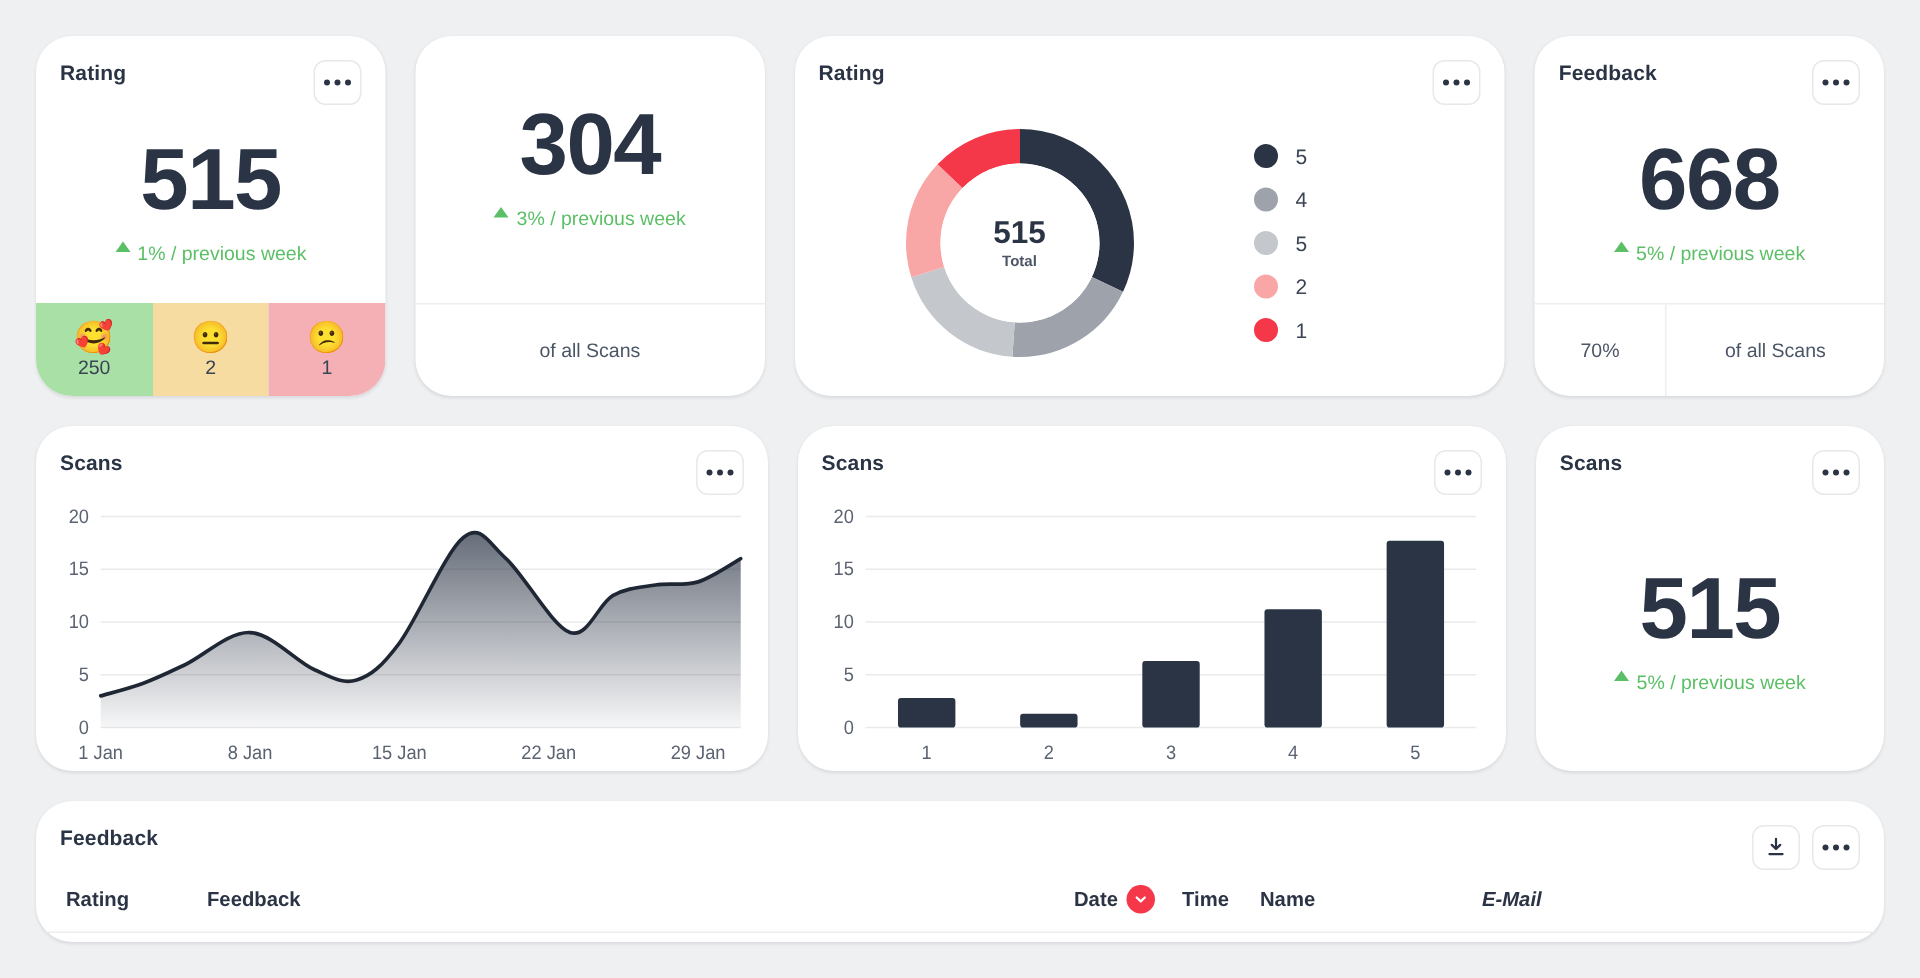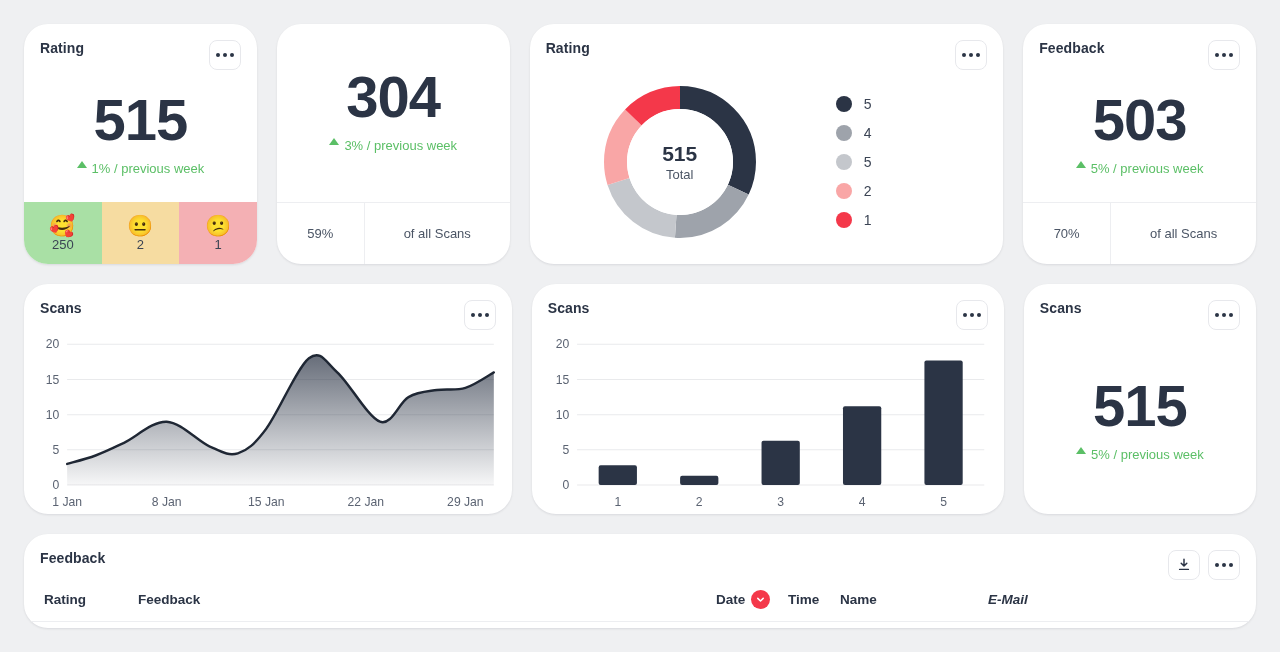--- a/index.html
+++ b/index.html
@@ -99,21 +99,21 @@
   }
   .donut-holder { width: 300px; display: flex; justify-content: center; align-items: center; }
   .donut { position: relative; width: 152px; height: 152px; }
   .donut .hole {
     position: absolute; inset: 23px;
     background: #fff; border-radius: 50%;
     display: flex; flex-direction: column;
     align-items: center; justify-content: center;
   }
   .donut .hole .v { font-size: 21px; font-weight: bold; color: #2b3445; line-height: 1.1; }
-  .donut .hole .t { font-size: 13px; color: #4b5565; margin-top: 2px; }
+  .donut .hole .t { font-size: 10px; color: #4b5565; margin-top: 2px; font-weight: bold; }
   .legend { display: flex; flex-direction: column; gap: 13px; padding-left: 6px; }
   .legend-item { display: flex; align-items: center; gap: 12px; }
   .legend-dot { width: 16px; height: 16px; border-radius: 50%; display: block; flex: none; }
   .legend-lbl { font-size: 14px; color: #3b4454; }
 
   
   .chart-card-lg { width: 500px; height: 230px; }
   .chart-card-md { width: 484px; height: 230px; }
   .chart-area { flex: 1; position: relative; padding: 6px 14px 0 10px; }
   .chart-svg { width: 100%; height: 100%; display: block; }
@@ -191,21 +191,20 @@
 
     <div class="card kpi">
       <div class="kpi-body">
         <div class="kpi-value">304</div>
         <div class="kpi-delta">
           <span class="tri-up"></span>
           <span>3% / previous week</span>
         </div>
       </div>
       <div class="kpi-foot">
-        <div class="cell pct">59%</div>
         <div class="cell lbl">of all Scans</div>
       </div>
     </div>
 
     <div class="card donut-card">
       <div class="card-head">
         <span class="card-title">Rating</span>
         <div class="dots-btn">
           <i></i>
             <i></i>
@@ -258,21 +257,21 @@
     <div class="card kpi">
       <div class="card-head">
         <span class="card-title">Feedback</span>
         <div class="dots-btn">
           <i></i>
             <i></i>
             <i></i>
         </div>
       </div>
       <div class="kpi-body">
-        <div class="kpi-value">503</div>
+        <div class="kpi-value">668</div>
         <div class="kpi-delta">
           <span class="tri-up"></span>
           <span>5% / previous week</span>
         </div>
       </div>
       <div class="kpi-foot">
         <div class="cell pct">70%</div>
         <div class="cell lbl">of all Scans</div>
       </div>
     </div>

